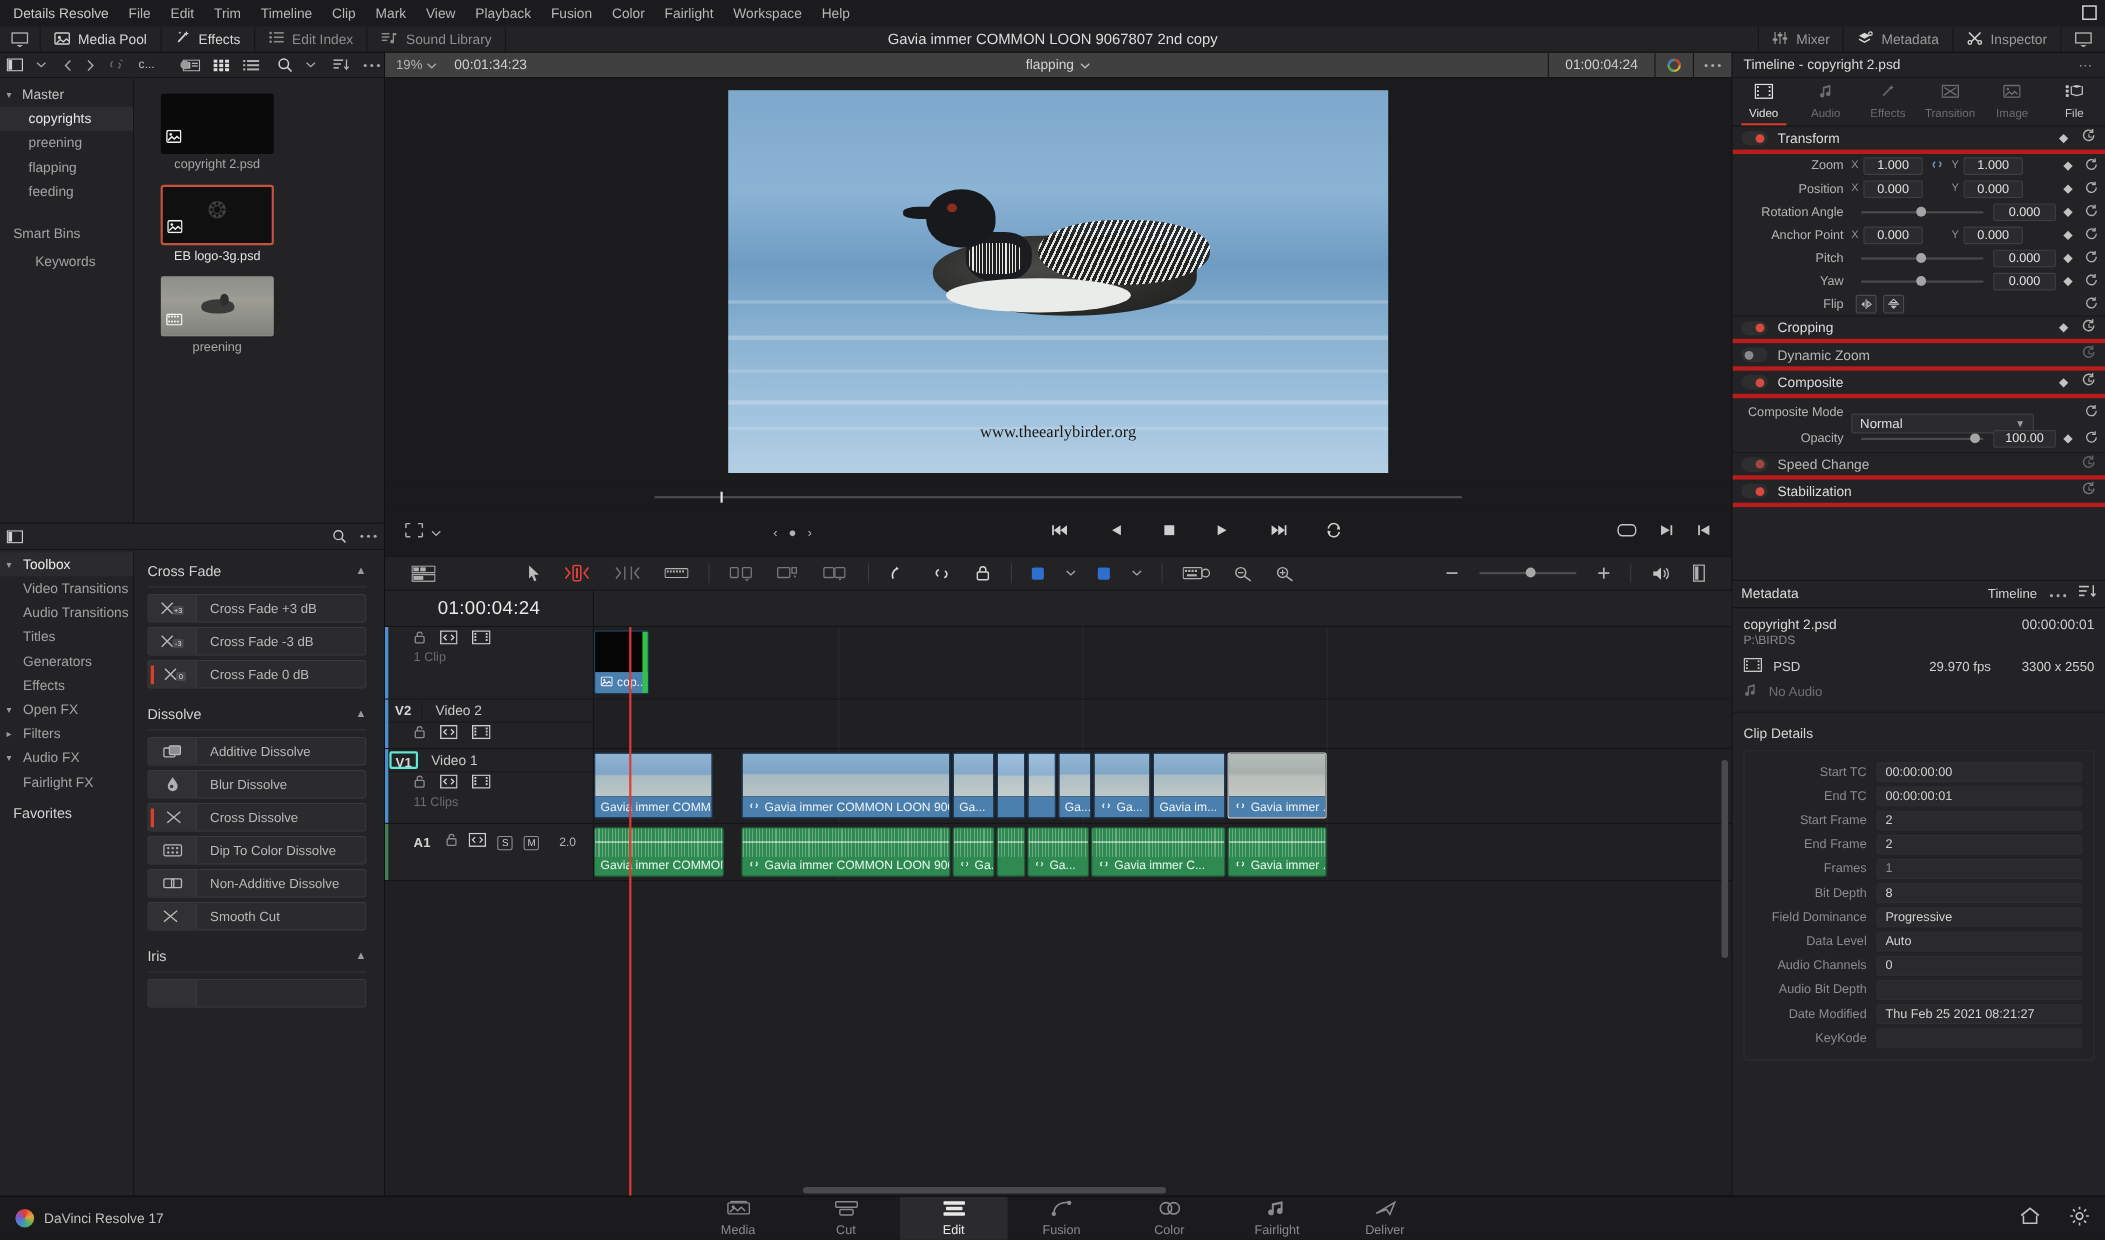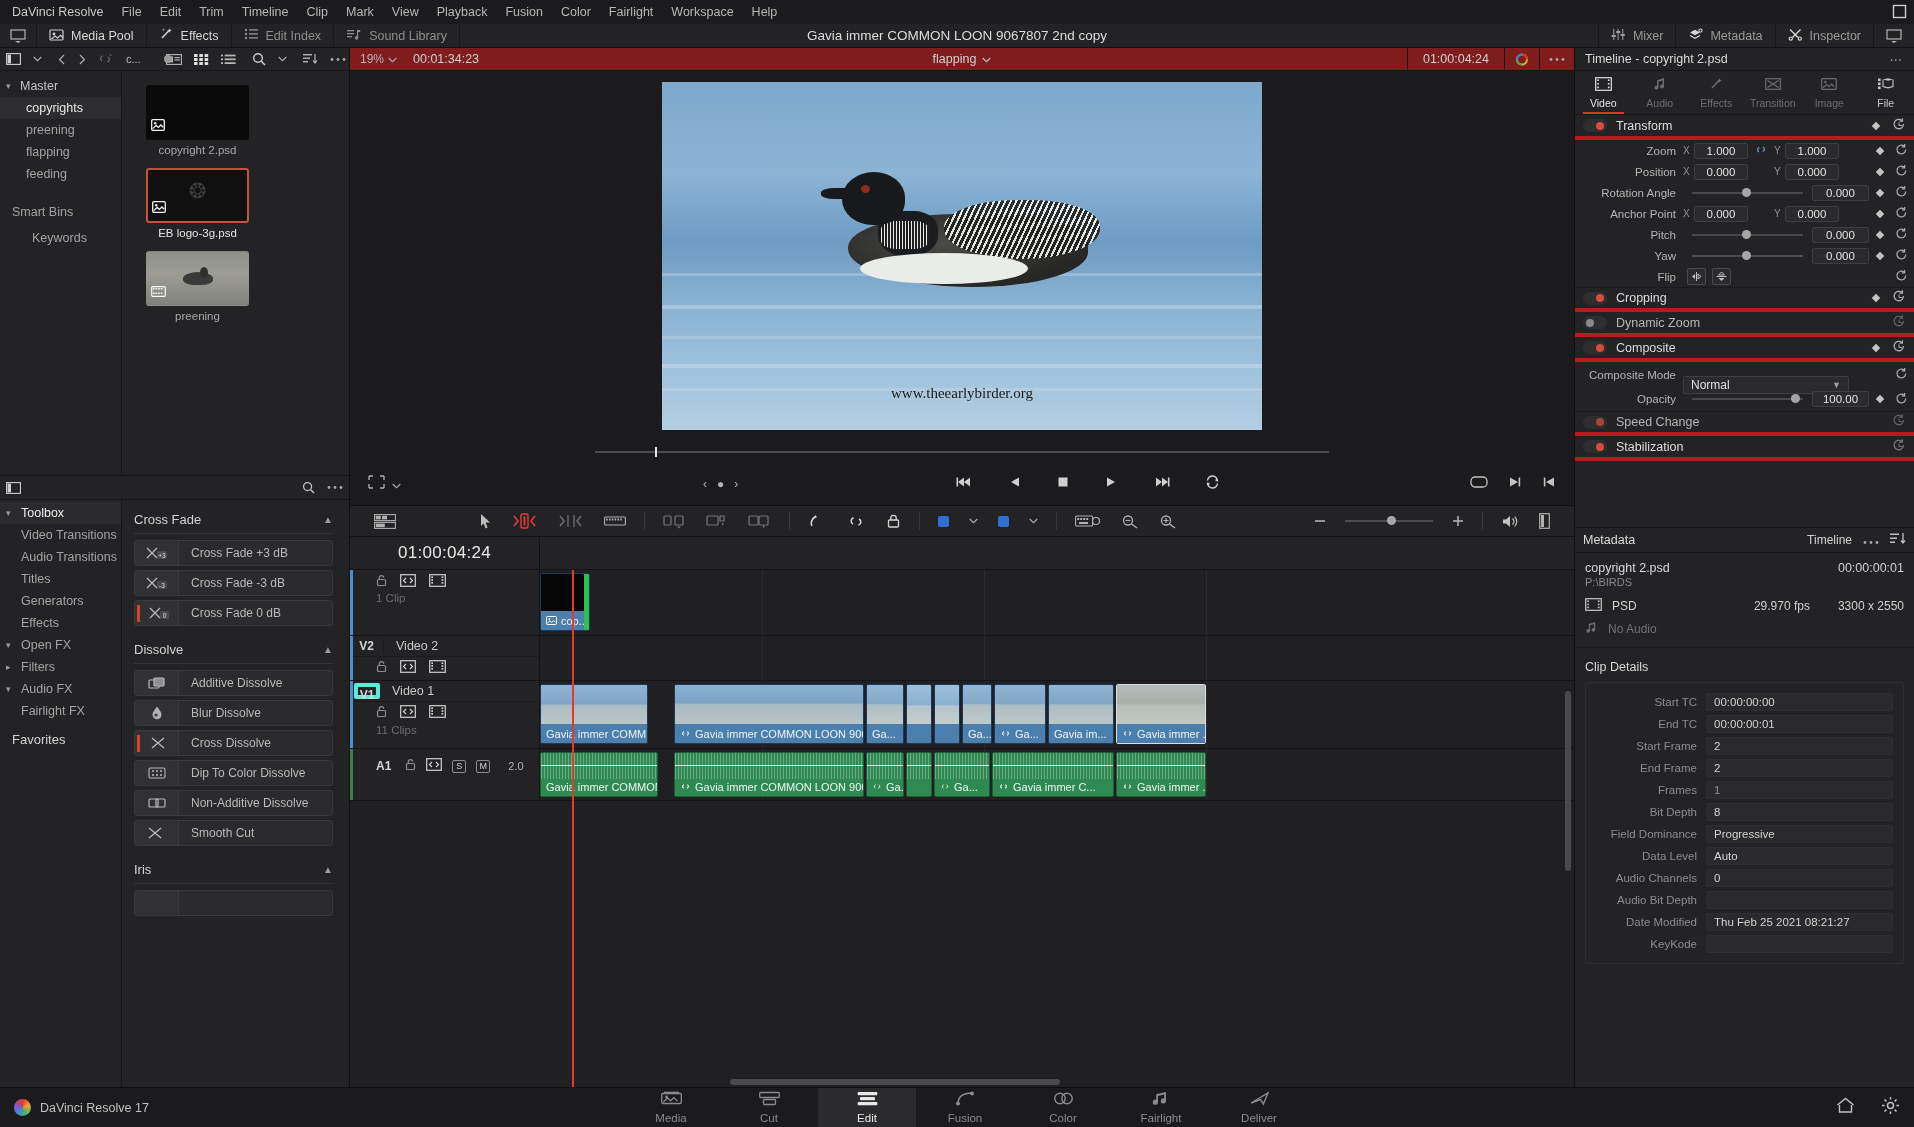--- a/index.html
+++ b/index.html
@@ -104,21 +104,21 @@
     display: flex; align-items: center; margin-bottom: 4px; position: relative; overflow: hidden;
   }
   .fx-row .ic { width: 44px; height: 100%; background: #313134; display: flex; align-items: center; justify-content: center; border-right: 1px solid #3a3a3d; position: relative; }
   .fx-row .redbar { position: absolute; left: 2px; top: 4px; width: 3px; height: 17px; background: #d8402e; }
   .fx-row .lb { font-size: 12px; color: #b9b9b9; padding-left: 12px; }
   .fx-fav { font-size: 13px; color: #d3d3d3; padding: 10px 0 6px 12px; }
 
   
   .centercol { flex: 1 1 auto; display: flex; flex-direction: column; background: #1b1b1d; min-width: 0; }
 
-  .viewer-top { height: 23px; background: #7f1d1d; display: flex; align-items: center; border-bottom: 1px solid #151517; position: relative; }
+  .viewer-top { height: 23px; background: #404040; display: flex; align-items: center; border-bottom: 1px solid #151517; position: relative; }
   .vt-zoom { display: flex; align-items: center; gap: 4px; padding: 0 10px; font-size: 12px; color: #b4b4b4; }
   .vt-tc { font-size: 12.5px; color: #cfcfcf; padding: 0 6px; text-align: center; }
   .vt-center { position: absolute; left: 0; right: 0; display: flex; justify-content: center; align-items: center; gap: 6px; font-size: 12.5px; color: #d2d2d2; pointer-events: none; }
   .vt-right { position: absolute; right: 0; display: flex; align-items: center; height: 23px; }
   .vt-right .cell { padding: 0 9px; display: flex; align-items: center; height: 100%; border-left: 1px solid #17171a; }
 
   .viewer { flex: 0 0 370px; background: #1b1b1d; display: flex; align-items: center; justify-content: center; position: relative; }
   .video {
     width: 600px; height: 348px; position: relative; overflow: hidden;
     background: linear-gradient(180deg,#7ea8cc 0%, #8bb3d4 26%, #6f9cc4 46%, #87b0d0 62%, #9cc0dc 80%, #b3cfe4 100%);
@@ -297,21 +297,21 @@
   .bb-page .pl { font-size: 11.5px; }
   .bb-right { position: absolute; right: 14px; display: flex; align-items: center; gap: 26px; color: #b8b8ba; }
   .res-logo { width: 17px; height: 17px; border-radius: 50%; background: conic-gradient(#e03a31,#e8a33a,#57b15a,#3b8fd4,#8a55c8,#e03a31); }
 </style>
 </head>
 <body>
 
 <div class="app">
 
   <div class="menubar">
-    <span class="mi brand">DaVinci Resolve</span>
+    <span class="mi brand">Details Resolve</span>
     <span class="mi">File</span>
     <span class="mi">Edit</span>
     <span class="mi">Trim</span>
     <span class="mi">Timeline</span>
     <span class="mi">Clip</span>
     <span class="mi">Mark</span>
     <span class="mi">View</span>
     <span class="mi">Playback</span>
     <span class="mi">Fusion</span>
     <span class="mi">Color</span>
@@ -1199,21 +1199,21 @@
               <div class="vline" style="left:222px"></div>
                 <div class="vline" style="left:444px"></div>
                 <div class="vline" style="left:666px"></div>
             </div>
           </div>
 
           <div class="trk" style="height:68px">
             <div class="trk-hdr">
               <div class="sel-bar" style="background:#4a8fd0"></div>
               <div class="row1">
-                <span class="vnum" style="border:4px solid #5eead4;border-radius:2px;height:16px;line-height:16px;margin-left:4px;width:26px">V1</span>
+                <span class="vnum" style="border:2px solid #5eead4;border-radius:2px;height:16px;line-height:16px;margin-left:4px;width:26px">V1</span>
                 <span class="vname">Video 1</span>
               </div>
               <div class="row2">
                 <span>
                   <svg width="11" height="13" viewBox="0 0 11 13">
                       <rect x="1.5" y="5.5" width="8" height="6" rx="1" fill="none" stroke="#8c8c8e" stroke-width="1.2"></rect>
                       <path d="M3.3 5.5V3.8a2.2 2.2 0 0 1 4.4 0" fill="none" stroke="#8c8c8e" stroke-width="1.2"></path>
                     </svg>
                 </span>
                 <span>

